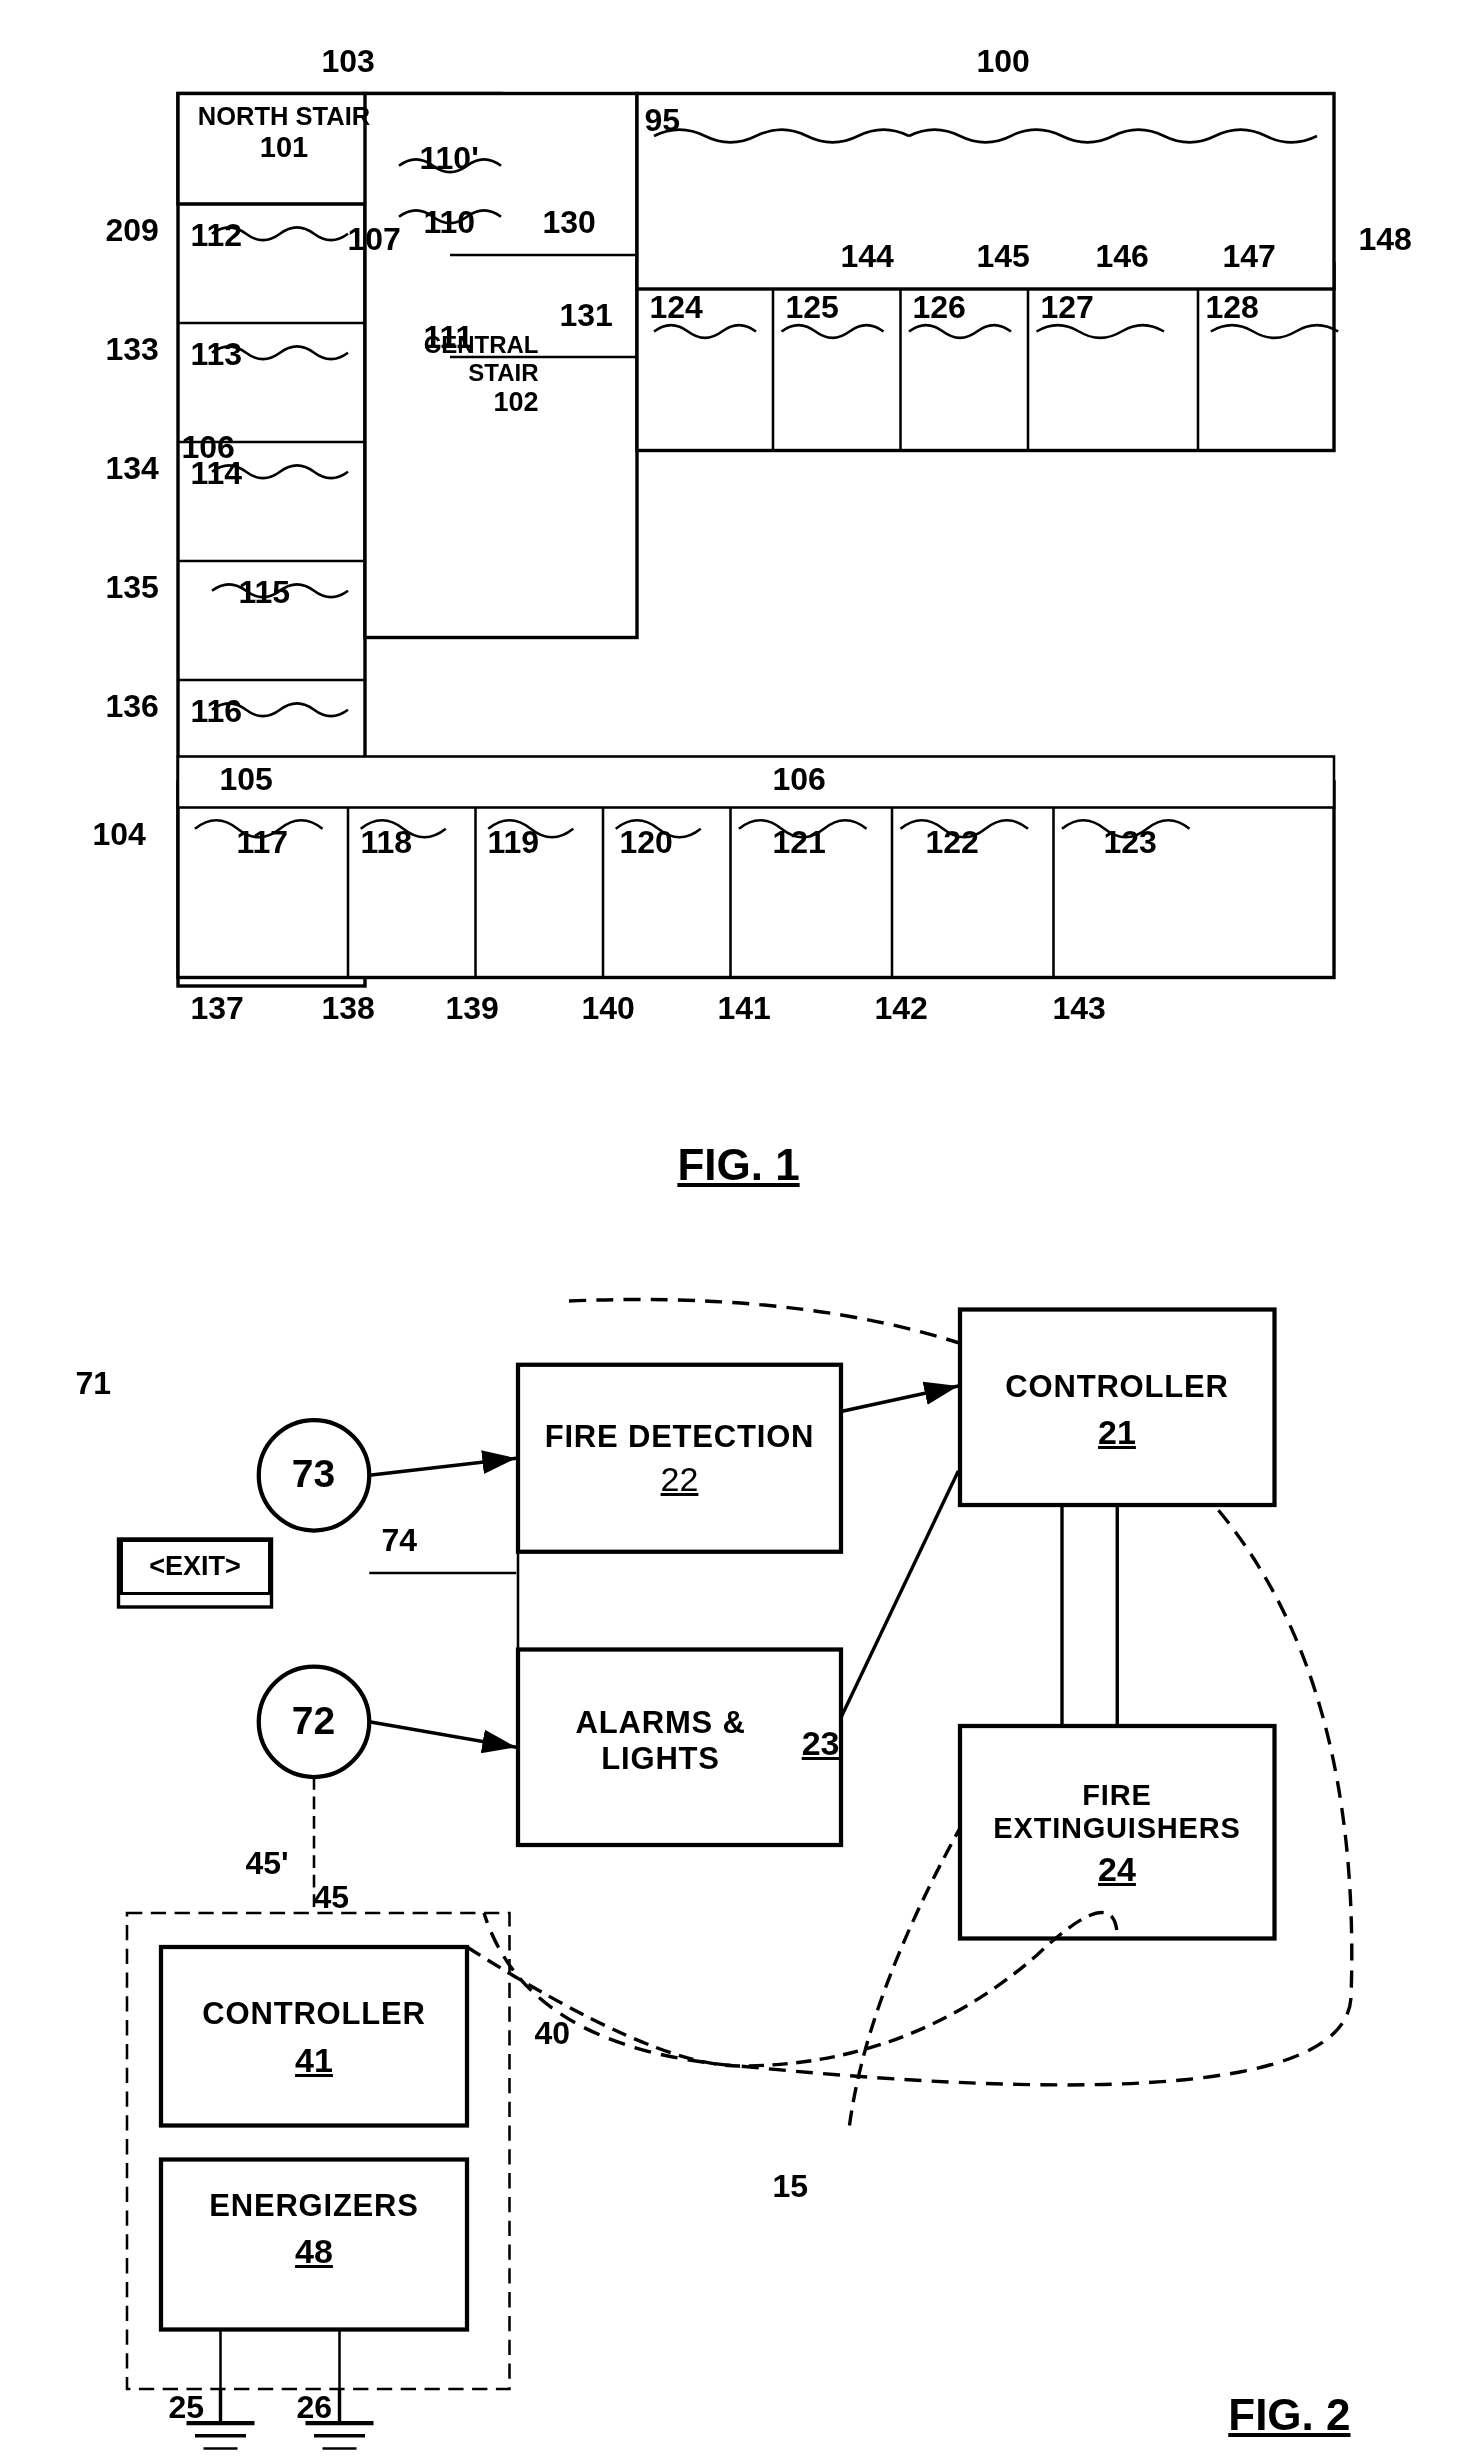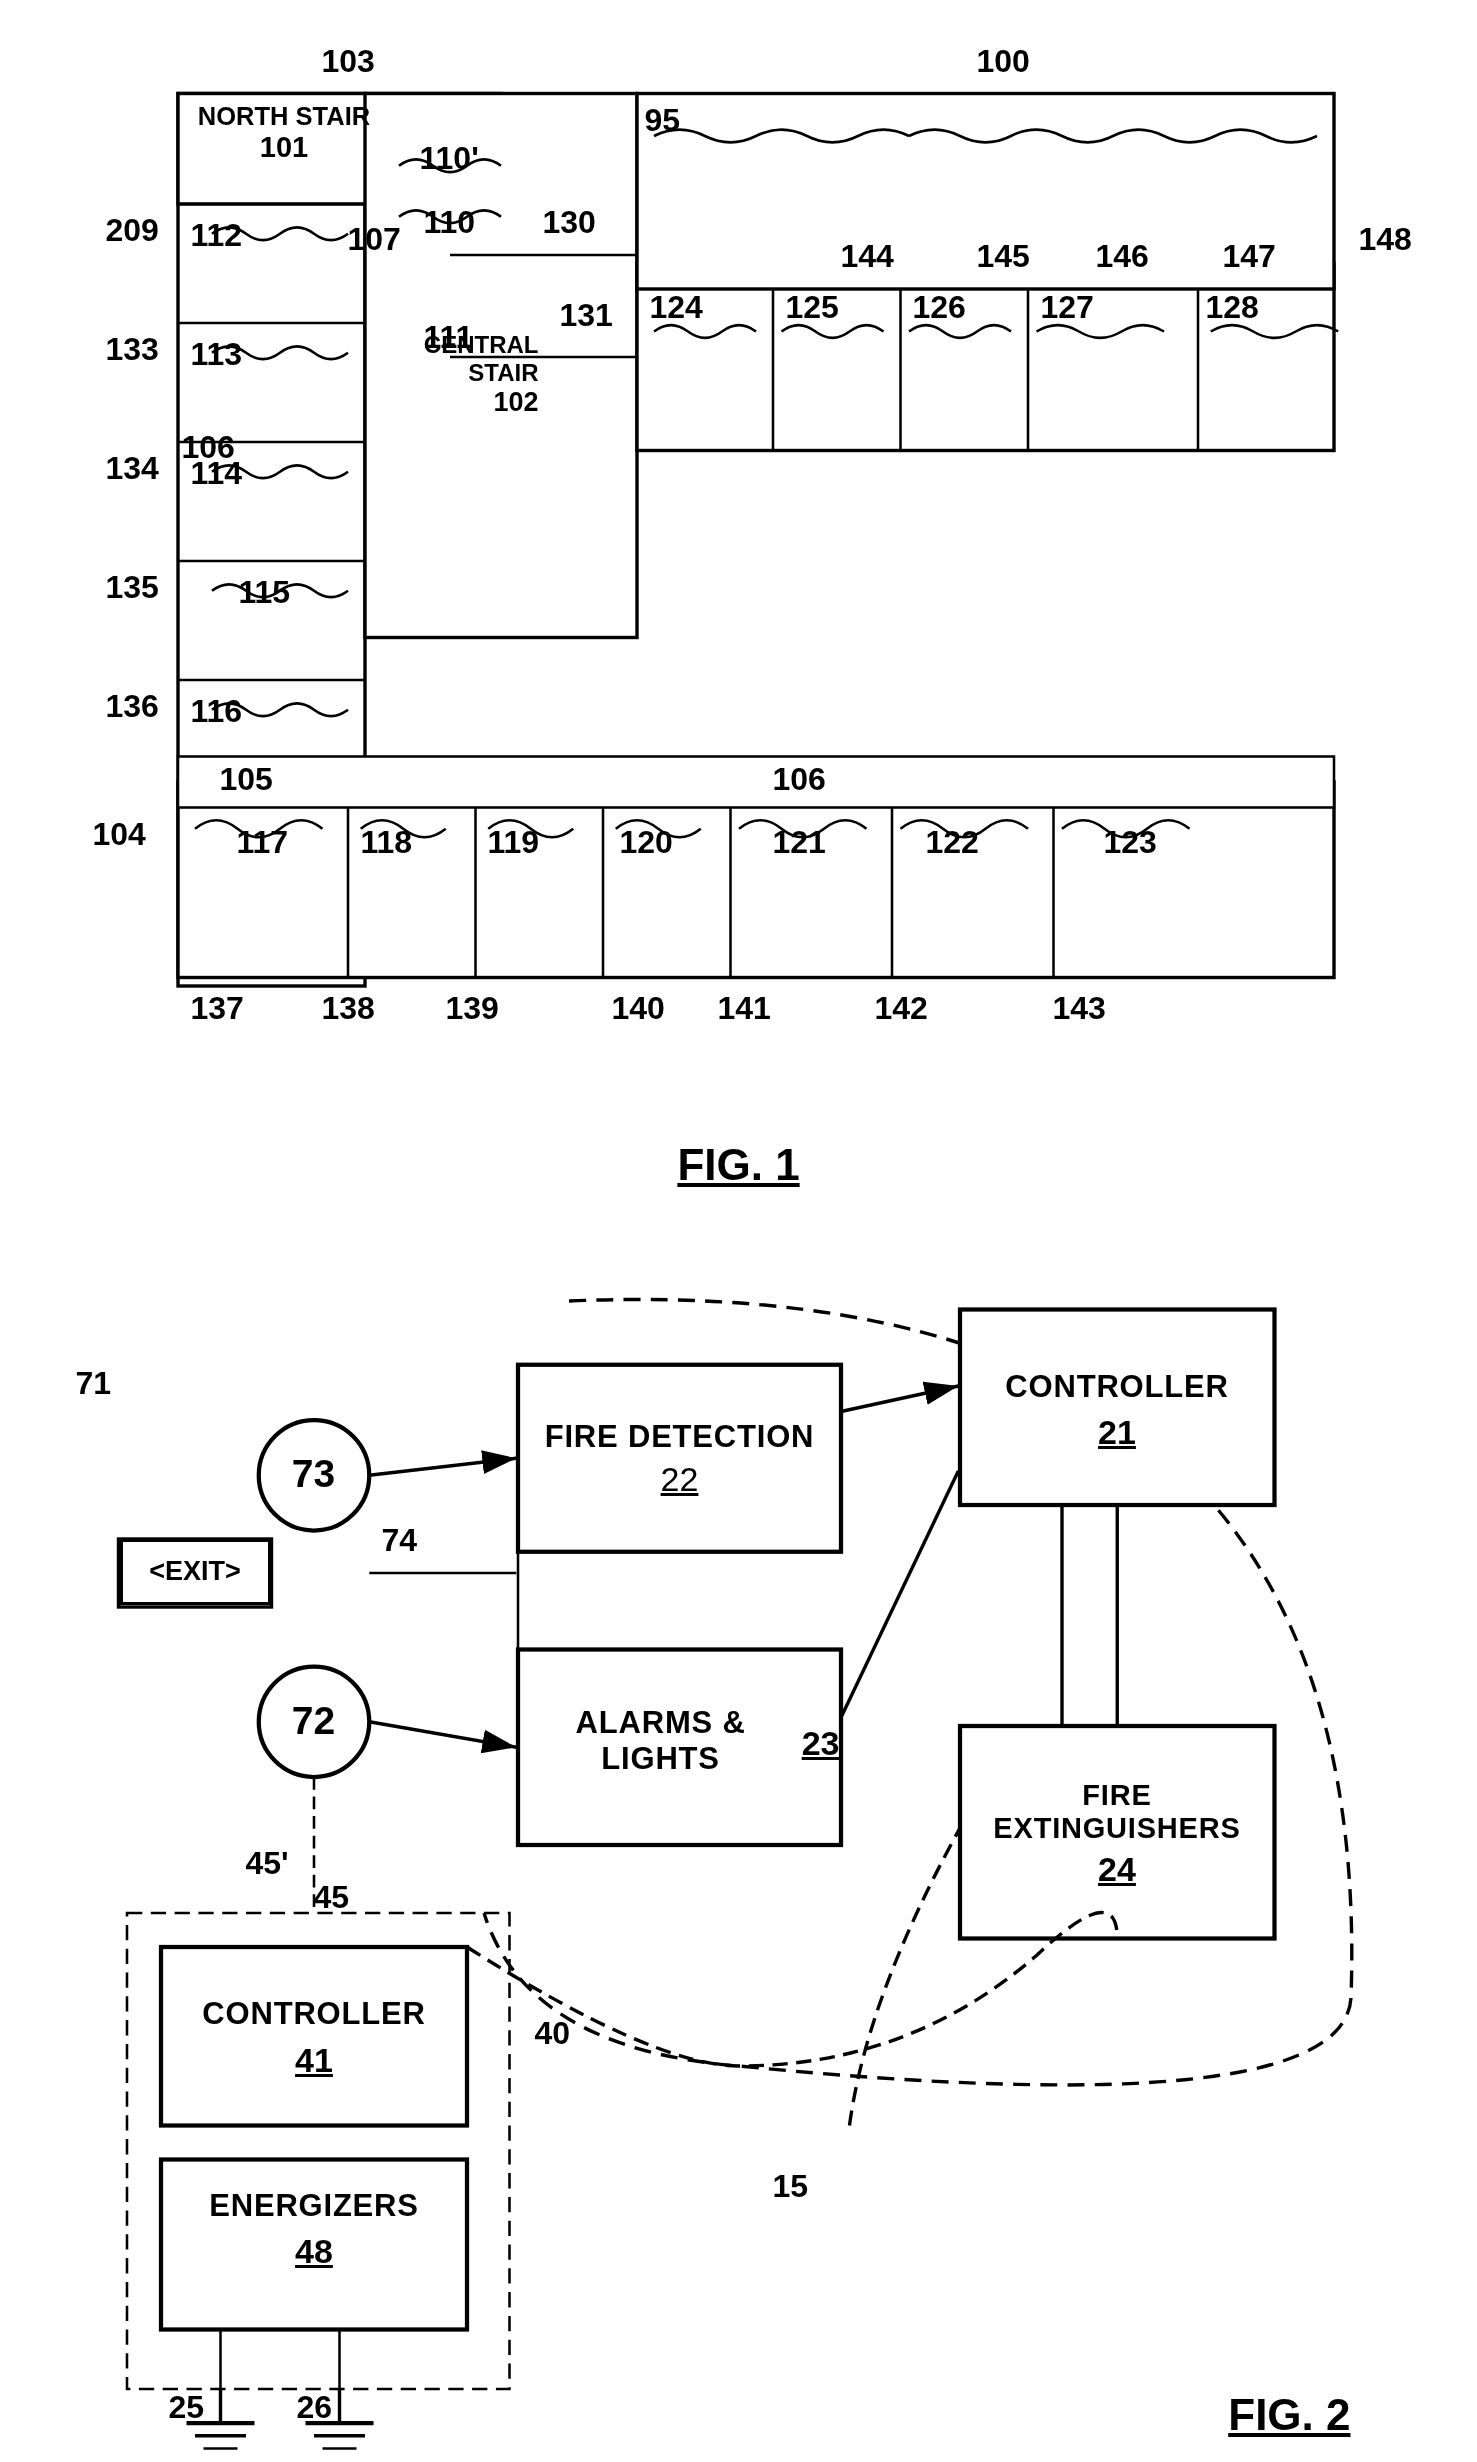--- a/index.html
+++ b/index.html
@@ -190,21 +190,21 @@
     <span class="ref" style="top:790px; left:302px;">118</span>
     <span class="ref" style="top:790px; left:429px;">119</span>
     <span class="ref" style="top:790px; left:561px;">120</span>
     <span class="ref" style="top:790px; left:714px;">121</span>
     <span class="ref" style="top:790px; left:867px;">122</span>
     <span class="ref" style="top:790px; left:1045px;">123</span>
 
     <span class="ref" style="top:956px; left:132px;">137</span>
     <span class="ref" style="top:956px; left:263px;">138</span>
     <span class="ref" style="top:956px; left:387px;">139</span>
-    <span class="ref" style="top:956px; left:553px;">140</span>
+    <span class="ref" style="top:956px; left:523px;">140</span>
     <span class="ref" style="top:956px; left:659px;">141</span>
     <span class="ref" style="top:956px; left:816px;">142</span>
     <span class="ref" style="top:956px; left:994px;">143</span>
 
     <span class="ref" style="top:255px; left:591px;">124</span>
     <span class="ref" style="top:255px; left:727px;">125</span>
     <span class="ref" style="top:255px; left:854px;">126</span>
     <span class="ref" style="top:255px; left:982px;">127</span>
     <span class="ref" style="top:255px; left:1147px;">128</span>
 
@@ -321,21 +321,21 @@
     </div>
 
     <div style="position:absolute; top:212px; left:204px; width:102px; height:59px; display:flex; align-items:center; justify-content:center;">
       <span style="font-size:39px; font-weight:bold; font-family:Arial;">73</span>
     </div>
 
     <div style="position:absolute; top:459px; left:204px; width:102px; height:59px; display:flex; align-items:center; justify-content:center;">
       <span style="font-size:39px; font-weight:bold; font-family:Arial;">72</span>
     </div>
 
-    <div style="position:absolute; top:306px; left:61px; width:151px; height:66px; display:flex; align-items:center; justify-content:center; border:3.4px solid #000; background:#fff;">
+    <div style="position:absolute; top:306px; left:61px; width:151px; height:56px; display:flex; align-items:center; justify-content:center; border:3.4px solid #000; background:#fff;">
       <span style="font-size:27px; font-weight:bold; font-family:Arial;">&lt;EXIT&gt;</span>
     </div>
 
     <span class="ref" style="top:132px; left:17px;">71</span>
     <span class="ref" style="top:289px; left:323px;">74</span>
     <span class="ref" style="top:612px; left:187px;">45'</span>
     <span class="ref" style="top:646px; left:255px;">45</span>
     <span class="ref" style="top:782px; left:476px;">40</span>
     <span class="ref" style="top:935px; left:714px;">15</span>
     <span class="ref" style="top:1156px; left:110px;">25</span>

